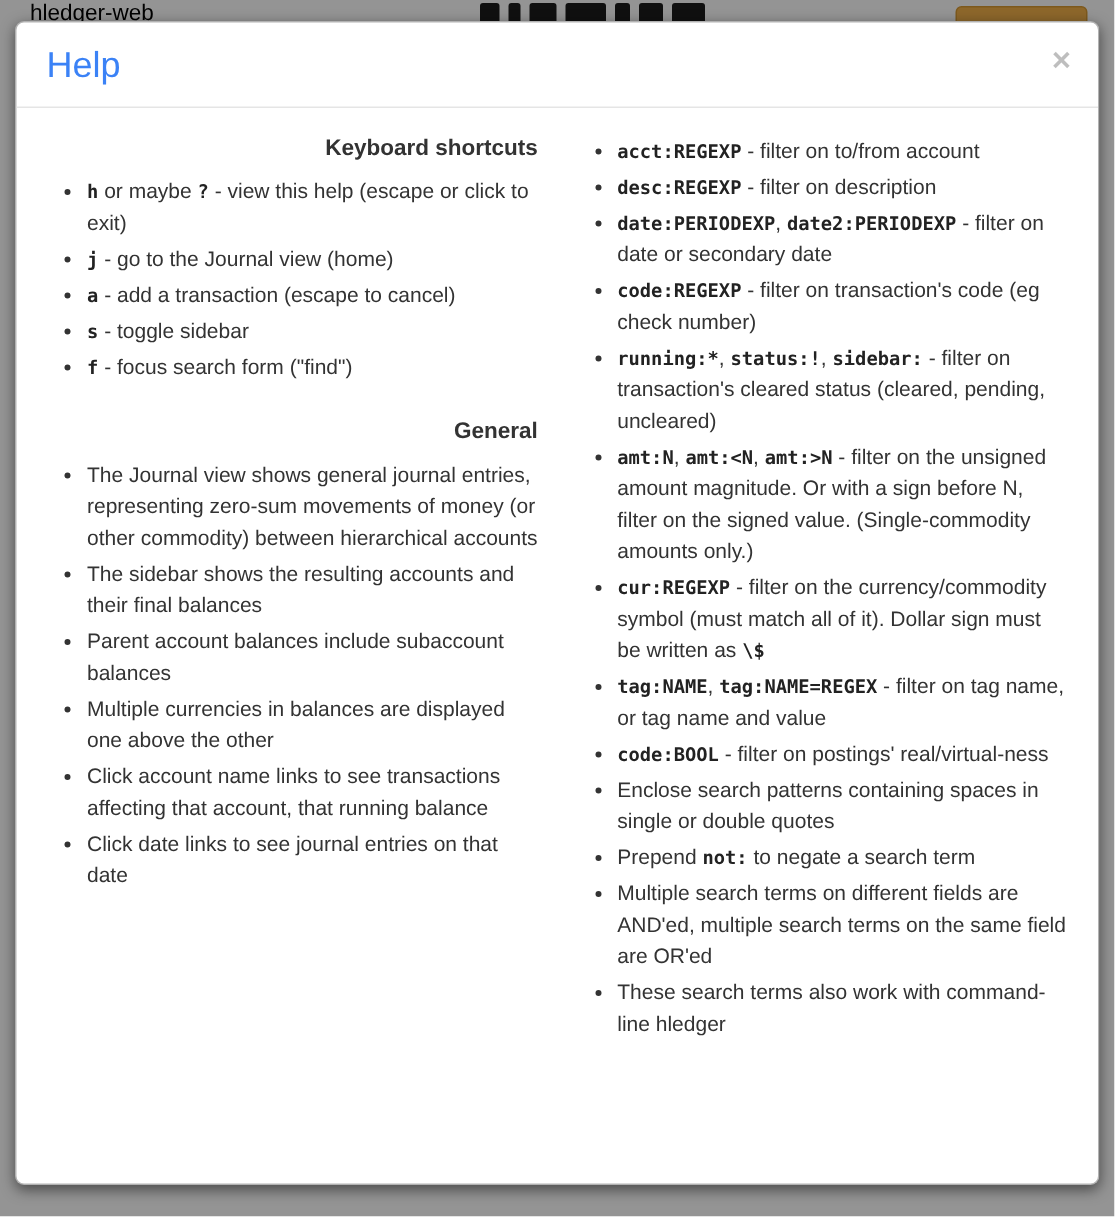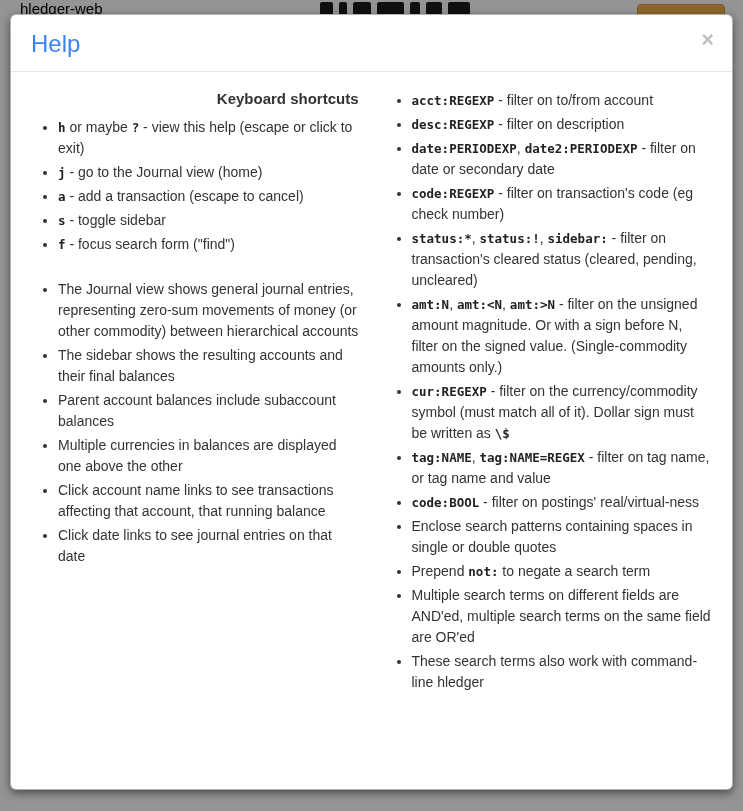--- a/index.html
+++ b/index.html
@@ -116,36 +116,37 @@
   <div class="modal-body">
     <div class="col">
       <h2 class="section-heading">Keyboard shortcuts</h2>
       <ul class="help-list">
           <li><code>h</code> or maybe <code>?</code> - view this help (escape or click to exit)</li>
           <li><code>j</code> - go to the Journal view (home)</li>
           <li><code>a</code> - add a transaction (escape to cancel)</li>
           <li><code>s</code> - toggle sidebar</li>
           <li><code>f</code> - focus search form ("find")</li>
         </ul>
+      <h2 class="section-heading">General</h2>
       <ul class="help-list">
           <li>The Journal view shows general journal entries, representing zero-sum movements of money (or other commodity) between hierarchical accounts</li>
           <li>The sidebar shows the resulting accounts and their final balances</li>
           <li>Parent account balances include subaccount balances</li>
           <li>Multiple currencies in balances are displayed one above the other</li>
           <li>Click account name links to see transactions affecting that account, that running balance</li>
           <li>Click date links to see journal entries on that date</li>
         </ul>
     </div>
     <div class="col">
       <ul class="help-list">
           <li><code>acct:REGEXP</code> - filter on to/from account</li>
           <li><code>desc:REGEXP</code> - filter on description</li>
           <li><code>date:PERIODEXP</code>, <code>date2:PERIODEXP</code> - filter on date or secondary date</li>
           <li><code>code:REGEXP</code> - filter on transaction's code (eg check number)</li>
-          <li><code>status:*</code>, <code>status:!</code>, <code>sidebar:</code> - filter on transaction's cleared status (cleared, pending, uncleared)</li>
+          <li><code>running:*</code>, <code>status:!</code>, <code>sidebar:</code> - filter on transaction's cleared status (cleared, pending, uncleared)</li>
           <li><code>amt:N</code>, <code>amt:&lt;N</code>, <code>amt:&gt;N</code> - filter on the unsigned amount magnitude. Or with a sign before N, filter on the signed value. (Single-commodity amounts only.)</li>
           <li><code>cur:REGEXP</code> - filter on the currency/commodity symbol (must match all of it). Dollar sign must be written as <code>\$</code></li>
           <li><code>tag:NAME</code>, <code>tag:NAME=REGEX</code> - filter on tag name, or tag name and value</li>
           <li><code>code:BOOL</code> - filter on postings' real/virtual-ness</li>
           <li>Enclose search patterns containing spaces in single or double quotes</li>
           <li>Prepend <code>not:</code> to negate a search term</li>
           <li>Multiple search terms on different fields are AND'ed, multiple search terms on the same field are OR'ed</li>
           <li>These search terms also work with command-line hledger</li>
         </ul>
     </div>

